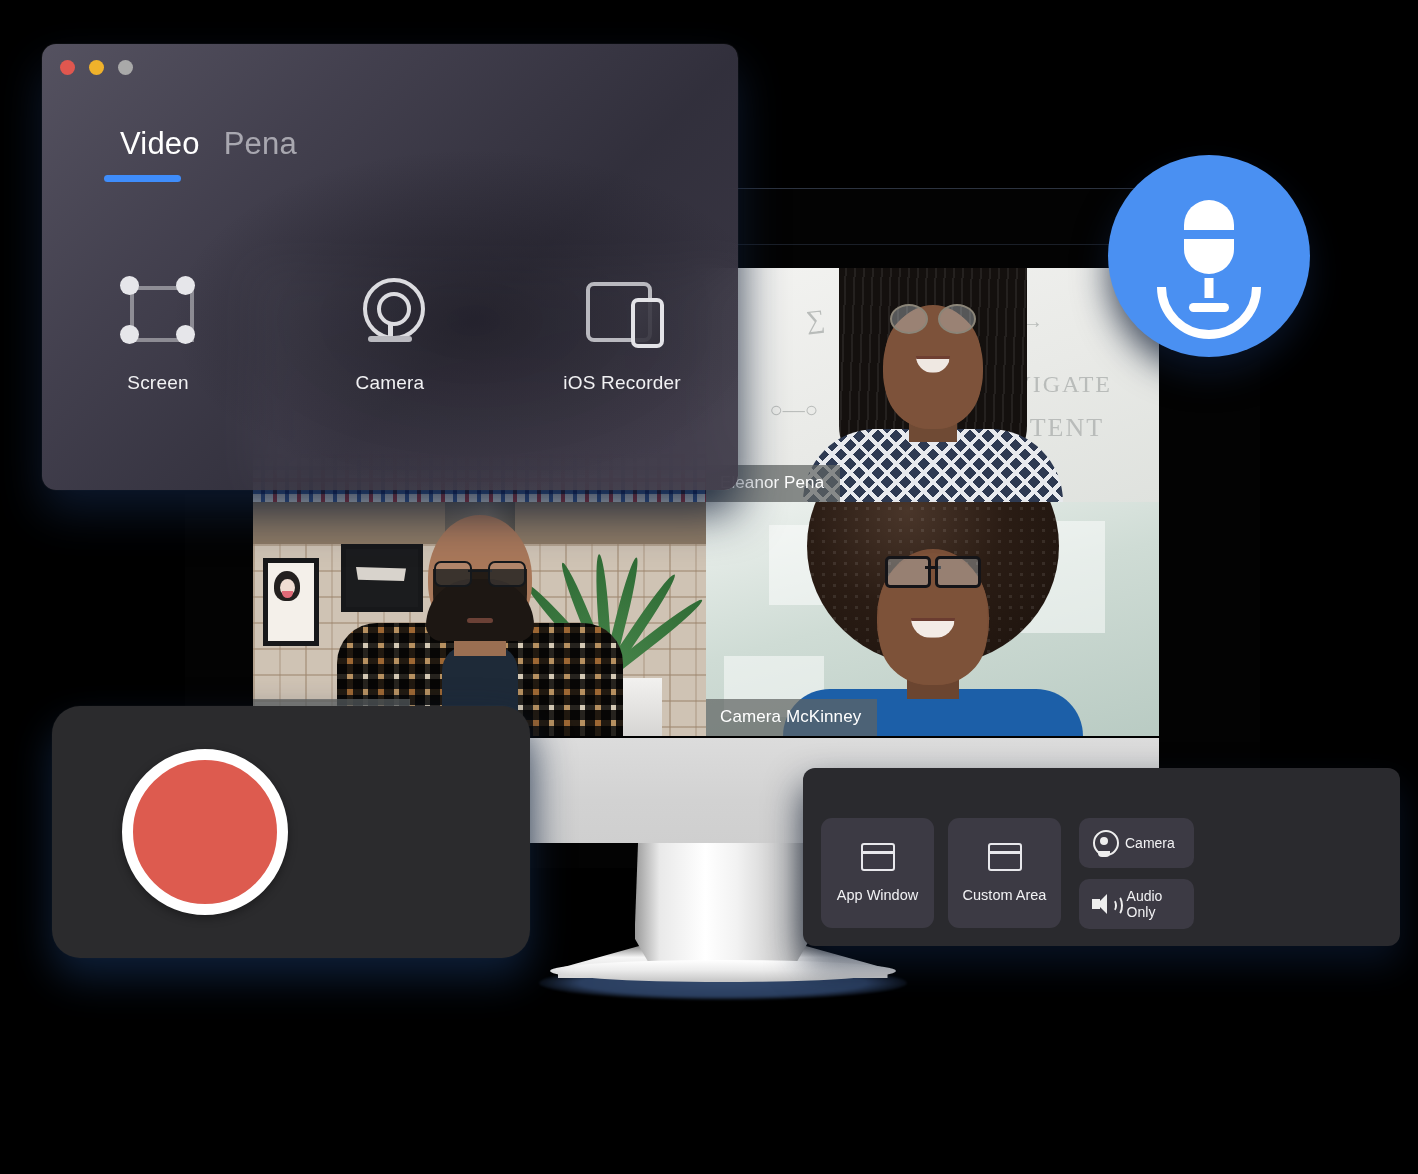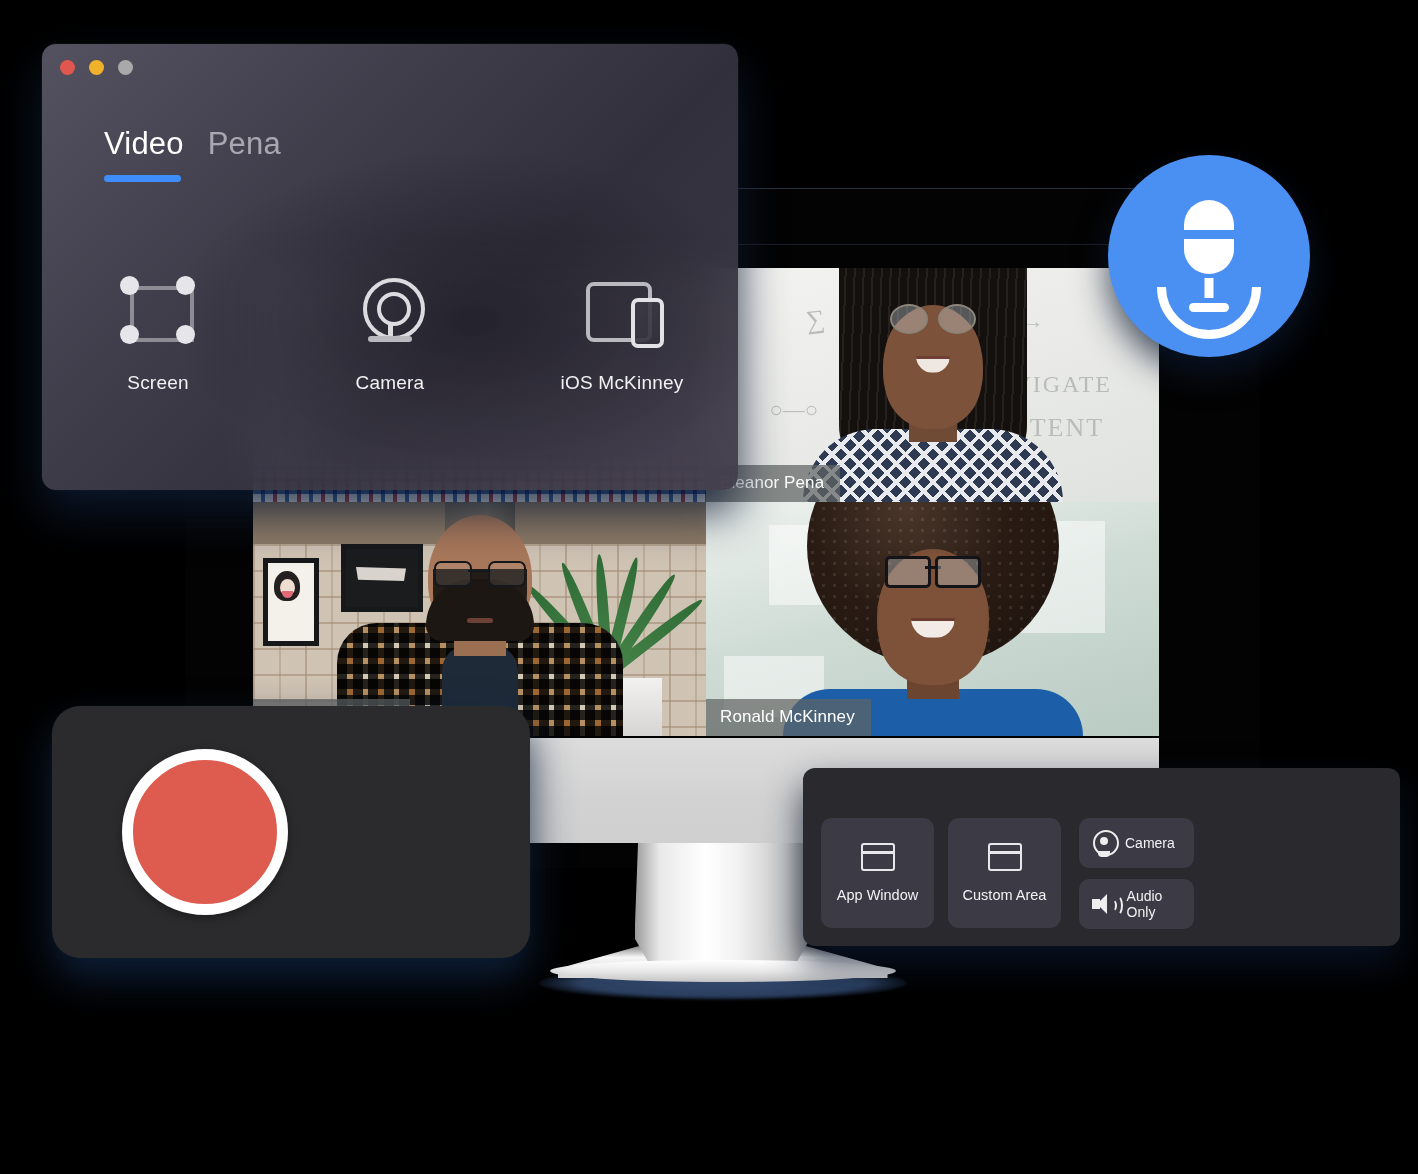--- a/index.html
+++ b/index.html
@@ -169,21 +169,21 @@
     content:"";position:absolute;inset:0;pointer-events:none;
     background:radial-gradient(ellipse 62% 55% at 62% 62%,rgba(20,18,26,.55) 0%,rgba(20,18,26,0) 70%);
   }
   .titlebar{position:absolute;left:0;top:0;width:100%;height:48px;}
   .dots{position:absolute;left:18px;top:16px;display:flex;gap:14px;}
   .dot{width:15px;height:15px;border-radius:50%;}
   .dot.red{background:#e0574f;} .dot.yellow{background:#f0b22b;} .dot.gray{background:#a9a9a9;}
 
   .tabs{position:absolute;left:62px;top:82px;display:flex;align-items:baseline;gap:24px;}
   .tab{font-size:31px;letter-spacing:.2px;}
-  .tab.active{color:#ffffff;}
+  .tab.active{color:#ffffff;margin-left:16px;}
   .tab.inactive{color:rgba(230,230,235,.62);}
   .tab-underline{position:absolute;left:62px;top:131px;width:77px;height:7px;border-radius:4px;background:#3f8dfb;}
 
   .modes{position:absolute;left:0;right:0;top:232px;display:flex;}
   .mode{flex:1;display:flex;flex-direction:column;align-items:center;gap:22px;}
   .mode-label{color:#f1f1f3;font-size:19px;letter-spacing:.2px;}
   .mode-icon{width:92px;height:74px;position:relative;}
 
   
   .ic-screen .rect{position:absolute;left:18px;top:10px;width:56px;height:48px;border:4px solid rgba(205,205,210,.55);}
@@ -364,21 +364,21 @@
               <div class="mk-shoulders"></div>
               <div class="mk-neck"></div>
               <div class="mk-head"></div>
               <div class="mk-face"></div>
               <div class="mk-glass">
                   <span></span>
                 </div>
               <div class="mk-smile"></div>
             </div>
           </div>
-          <div class="vc-name">Ronald McKinney</div>
+          <div class="vc-name">Camera McKinney</div>
         </div>
 
       </div>
     </div>
 
     <div class="monitor-chin"></div>
     <div class="monitor-bottom"></div>
     <div class="stand-shadow"></div>
     <div class="stand-base-flare"></div>
     <div class="stand-neck"></div>
@@ -421,21 +421,21 @@
             <div class="base"></div>
         </div>
         <div class="mode-label">Camera</div>
       </div>
 
       <div class="mode">
         <div class="mode-icon ic-ios">
           <div class="pad"></div>
             <div class="ph"></div>
         </div>
-        <div class="mode-label">iOS McKinney</div>
+        <div class="mode-label">iOS Recorder</div>
       </div>
 
     </div>
   </div>
 
   <div class="mic-badge">
     <div class="mic-glyph">
       <div class="mic-cap"></div>
       <div class="mic-slot"></div>
       <div class="mic-arc"></div>

